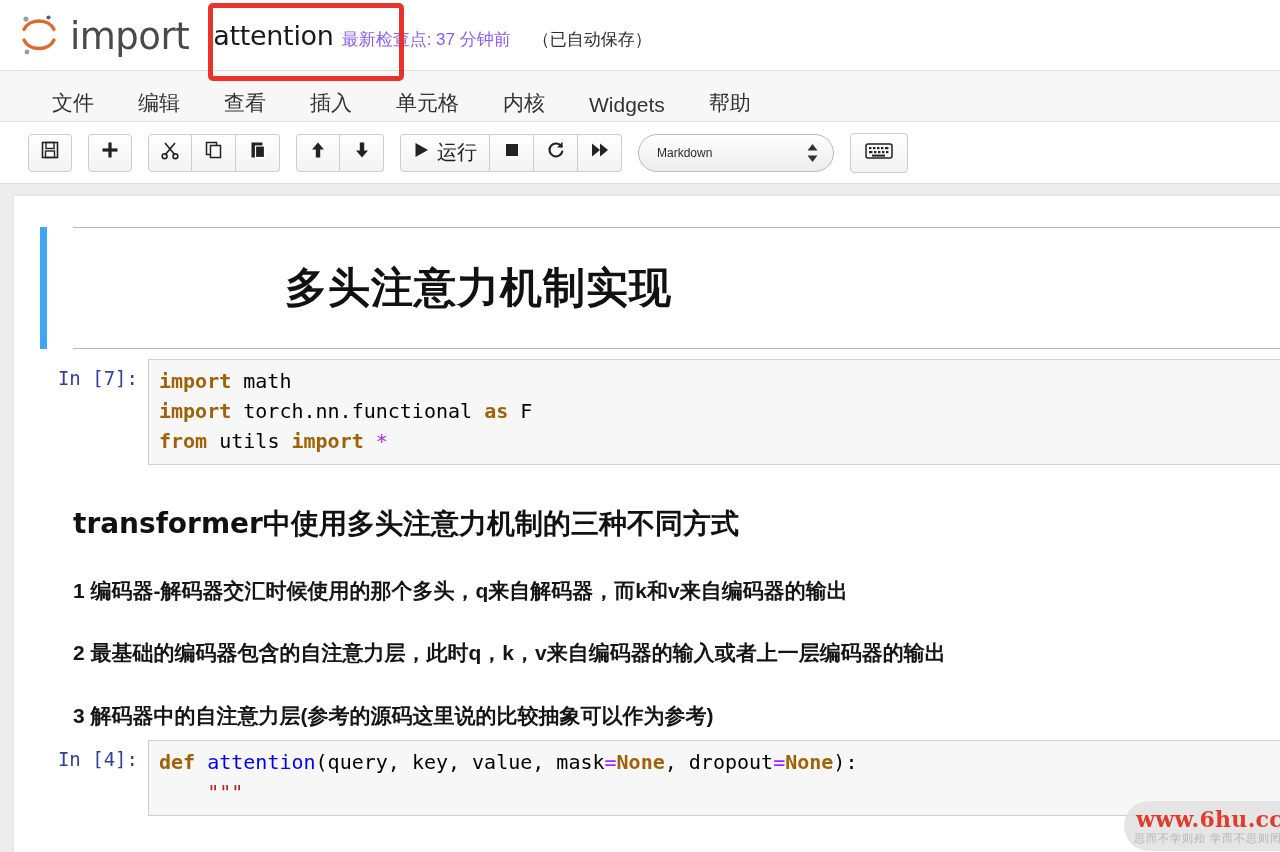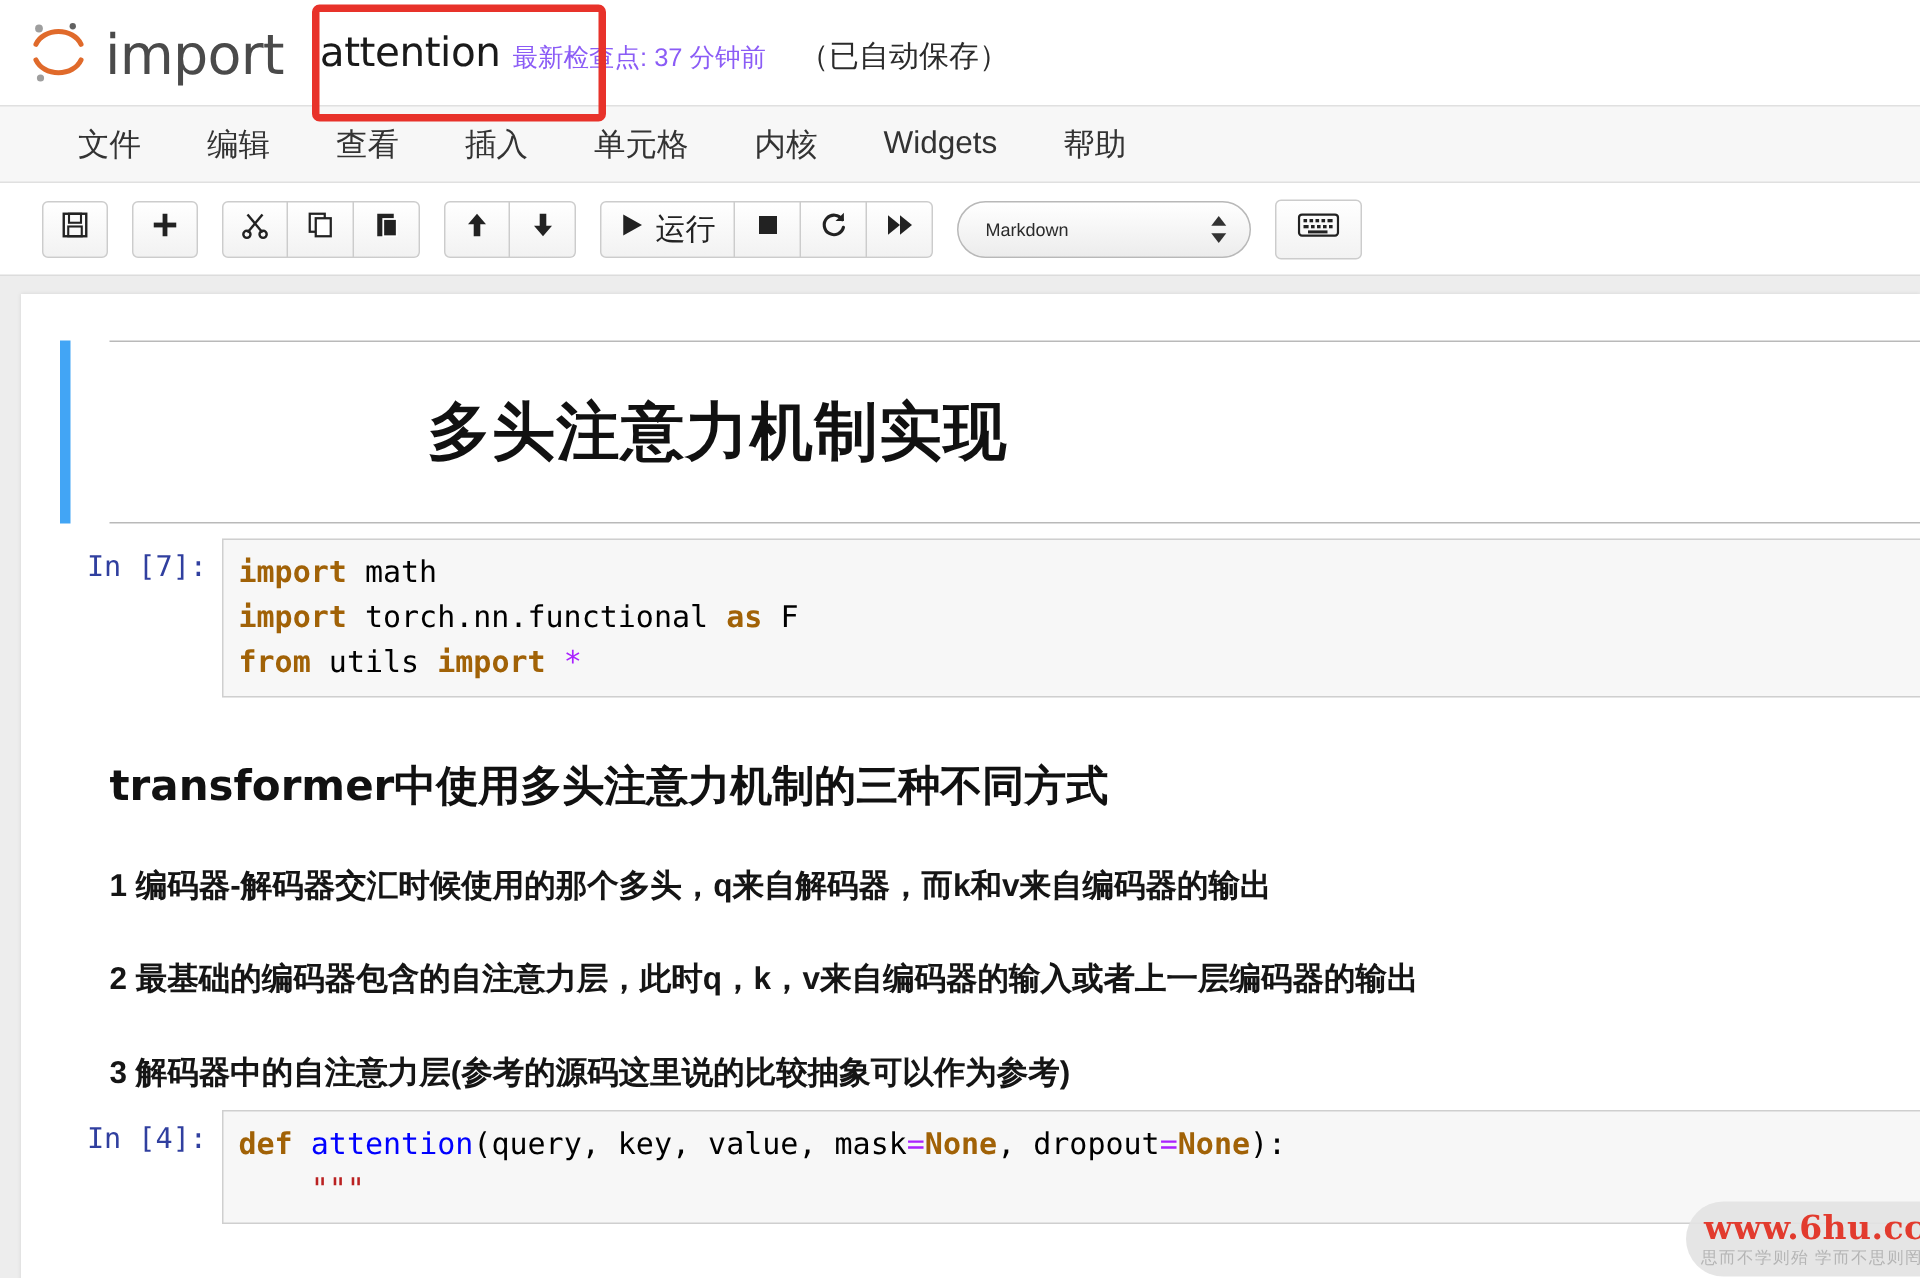--- a/index.html
+++ b/index.html
@@ -56,21 +56,21 @@
     font-size: 27px;
     color: #1a1a1a;
     font-family: "DejaVu Sans", sans-serif;
     letter-spacing: -0.3px;
   }
   .checkpoint {
     font-size: 17px;
     color: #8b5cf6;
   }
   .autosave {
-    font-size: 20px;
+    font-size: 17px;
     color: #2b2b2b;
     margin-left: 14px;
   }
   .red-box {
     position: absolute;
     left: 208px;
     top: 3px;
     width: 196px;
     height: 78px;
     border: 5px solid #e8322a;
@@ -80,21 +80,21 @@
     z-index: 40;
   }
 
   
   .menubar {
     height: 52px;
     background: #f7f7f7;
     border-top: 1px solid #e0e0e0;
     border-bottom: 1px solid #e0e0e0;
     display: flex;
-    align-items: center;
+    align-items: flex-end;
     padding-left: 30px;
     box-sizing: border-box;
   }
   .menu-item {
     font-size: 21px;
     color: #333333;
     padding: 4px 22px;
     cursor: default;
     white-space: nowrap;
   }

